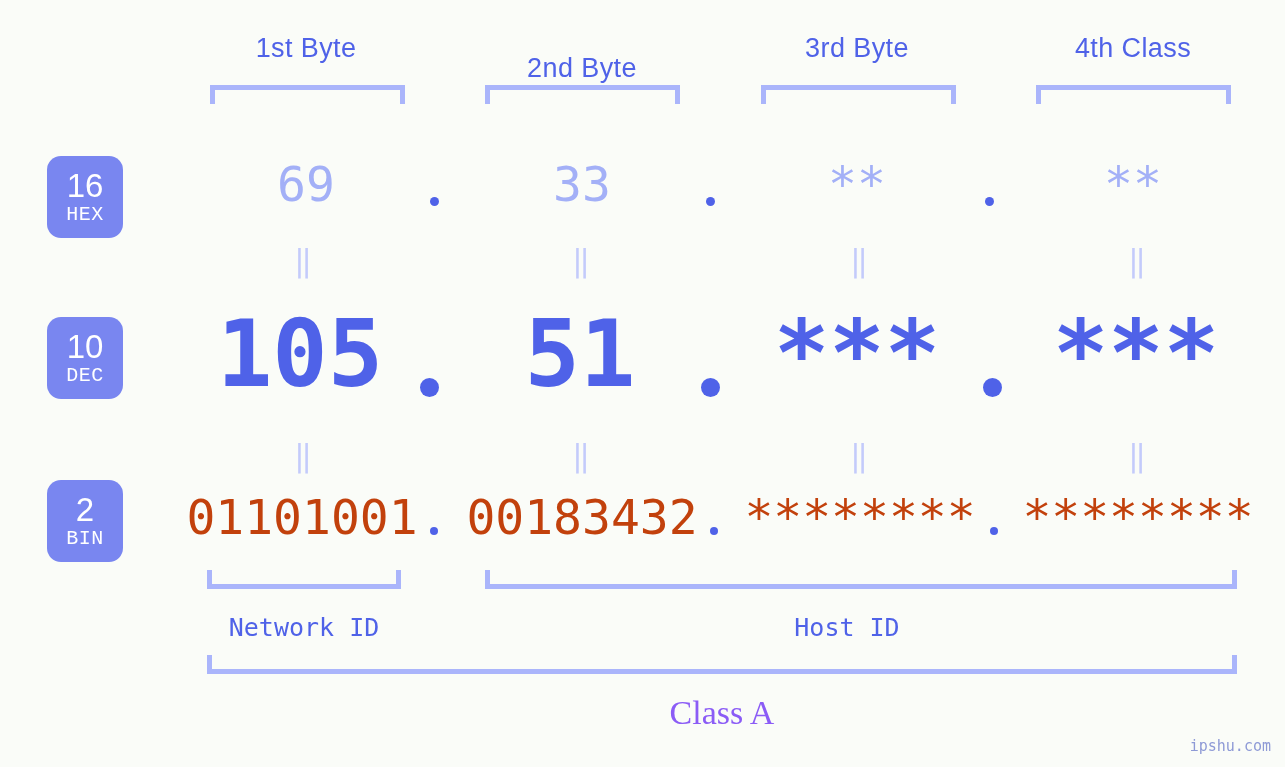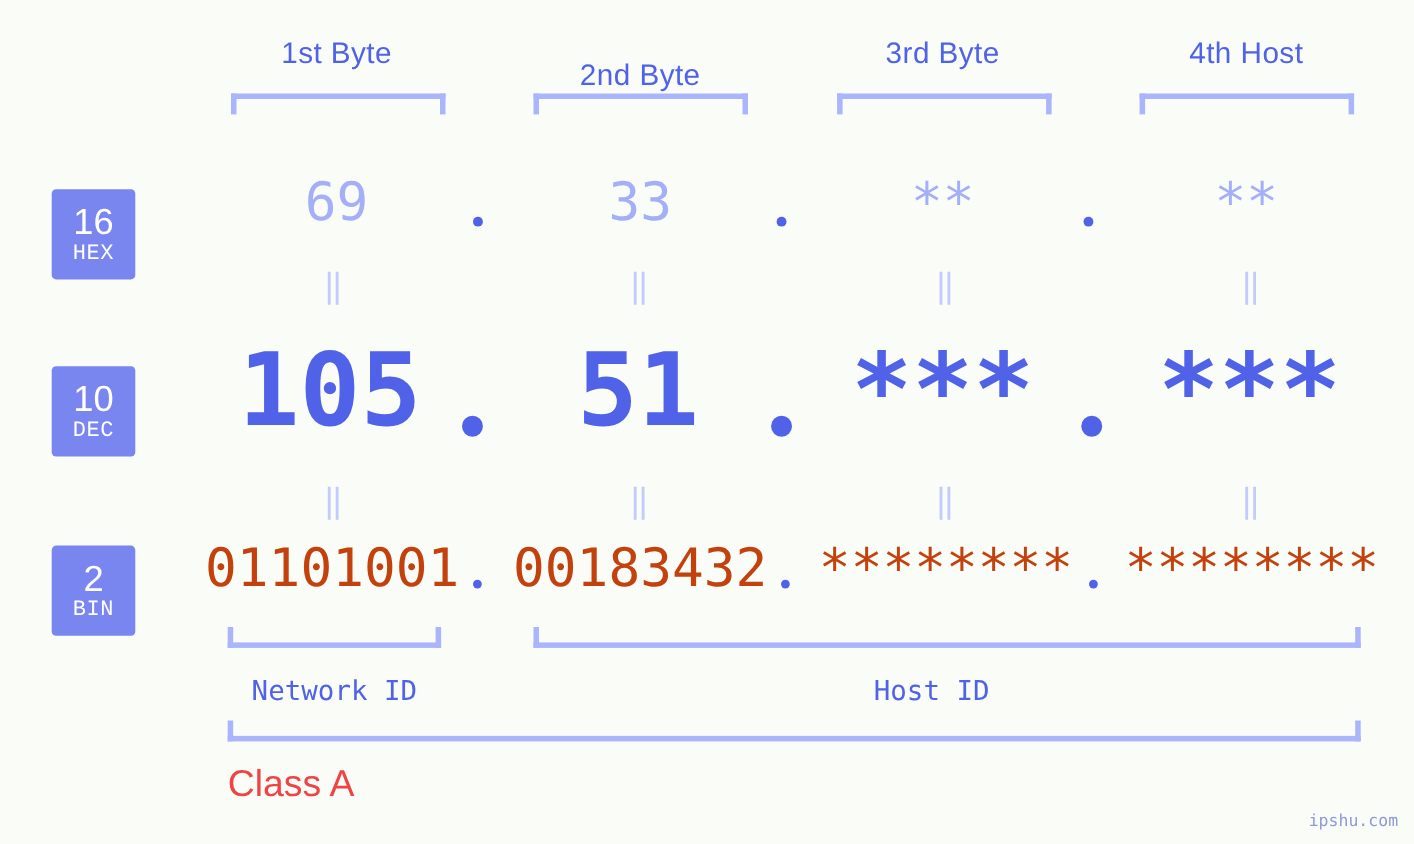--- a/index.html
+++ b/index.html
@@ -50,28 +50,27 @@
     box-sizing: border-box;
   }
 
   
   .badge {
     position: absolute;
     left: 47px;
     width: 76px;
     height: 82px;
     background: #7986f0;
-    border-radius: 4px;
+    border-radius: 14px;
     color: #ffffff;
     display: flex;
     flex-direction: column;
     align-items: center;
     justify-content: center;
     box-sizing: border-box;
-    margin-top: 16px;
   }
   .badge .num {
     font-family: "Liberation Sans", sans-serif;
     font-size: 33px;
     line-height: 33px;
     font-weight: 400;
   }
   .badge .nm {
     font-family: Liberation Mono, monospace;
     font-size: 20px;
@@ -134,24 +133,24 @@
   .caption {
     position: absolute;
     text-align: center;
     font-family: "DejaVu Sans Mono", monospace;
     font-size: 25px;
     color: #4f62e8;
     white-space: nowrap;
   }
   .class-caption {
     position: absolute;
-    text-align: left;
-    font-family: Liberation Sans, sans-serif;
+    text-align: center;
+    font-family: Liberation Serif, serif;
     font-size: 34px;
-    color: #ef4444;
+    color: #8b5cf6;
     white-space: nowrap;
   }
 
   
   .watermark {
     position: absolute;
     right: 14px;
     bottom: 12px;
     font-family: "DejaVu Sans Mono", monospace;
     font-size: 15px;
@@ -159,21 +158,21 @@
   }
 </style>
 </head>
 <body>
 
 <div id="stage">
 
   <div class="byte-label" style="left:176px;">1st Byte</div>
   <div class="byte-label" style="left:452px;margin-top:20px;">2nd Byte</div>
   <div class="byte-label" style="left:727px;">3rd Byte</div>
-  <div class="byte-label" style="left:1003px;">4th Host</div>
+  <div class="byte-label" style="left:1003px;">4th Class</div>
 
   <div class="bracket-down" style="left:210px; top:85px; width:195px;"></div>
   <div class="bracket-down" style="left:485px; top:85px; width:195px;"></div>
   <div class="bracket-down" style="left:761px; top:85px; width:195px;"></div>
   <div class="bracket-down" style="left:1036px; top:85px; width:195px;"></div>
 
   <div class="badge" style="top:156px;">
     <span class="num">16</span>
     <span class="nm">HEX</span>
   </div>

